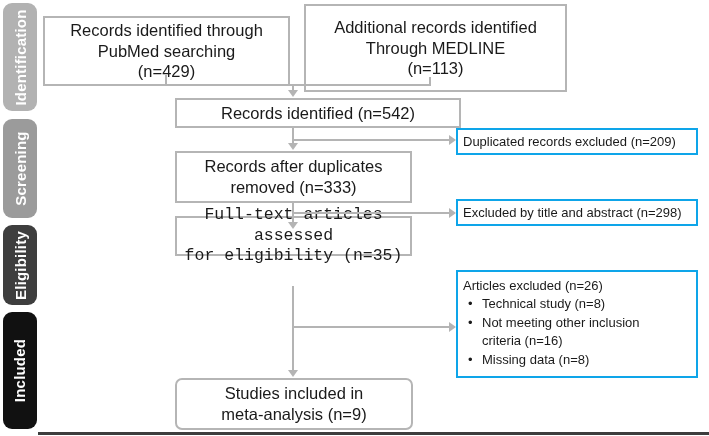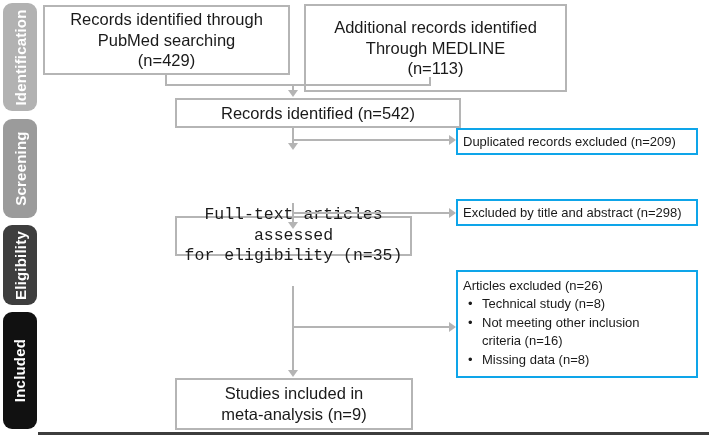--- a/index.html
+++ b/index.html
@@ -43,26 +43,26 @@
     border: 2px solid #b5b5b5;
     box-sizing: border-box;
     display: flex;
     align-items: center;
     justify-content: center;
     text-align: center;
     white-space: pre-line;
     font-size: 16.5px;
     line-height: 1.26;
   }
-  .box-pubmed   { left: 43px;  top: 5px;   width: 247px; height: 70px; }
+  .box-pubmed   { left: 43px;  top: 16px;   width: 247px; height: 70px; }
   .box-medline  { left: 304px; top: 4px;   width: 263px; height: 88px; }
   .box-records  { left: 175px; top: 98px;  width: 286px; height: 30px; }
   .box-dedupe   { left: 175px; top: 151px; width: 237px; height: 52px; }
   .box-fulltext { left: 175px; top: 216px; width: 237px; height: 40px; font-family: Liberation Mono, monospace; }
-  .box-studies  { left: 175px; top: 378px; width: 238px; height: 52px; }
+  .box-studies  { left: 175px; top: 378px; width: 238px; height: 52px; border-radius: 7px; }
 
   
   .sbox {
     position: absolute;
     left: 456px;
     width: 242px;
     background: #ffffff;
     border: 2px solid #0ea5e9;
     box-sizing: border-box;
     font-size: 13px;
@@ -144,20 +144,22 @@
     <span class="stage-label">Included</span>
   </div>
 
   <div class="fbox box-pubmed">Records identified through
 PubMed searching
 (n=429)</div>
   <div class="fbox box-medline">Additional records identified
 Through MEDLINE
 (n=113)</div>
   <div class="fbox box-records">Records identified (n=542)</div>
+  <div class="fbox box-dedupe">Records after duplicates
+removed (n=333)</div>
   <div class="fbox box-fulltext">Full-text articles assessed
 for eligibility (n=35)</div>
   <div class="fbox box-studies">Studies included in
 meta-analysis (n=9)</div>
 
   <div class="sbox box-dup-excluded">Duplicated records excluded (n=209)</div>
   <div class="sbox box-title-abstract">Excluded by title and abstract (n=298)</div>
   <div class="sbox box-articles-excluded">
     <div>Articles excluded (n=26)</div>
     <div class="bullet-row">

